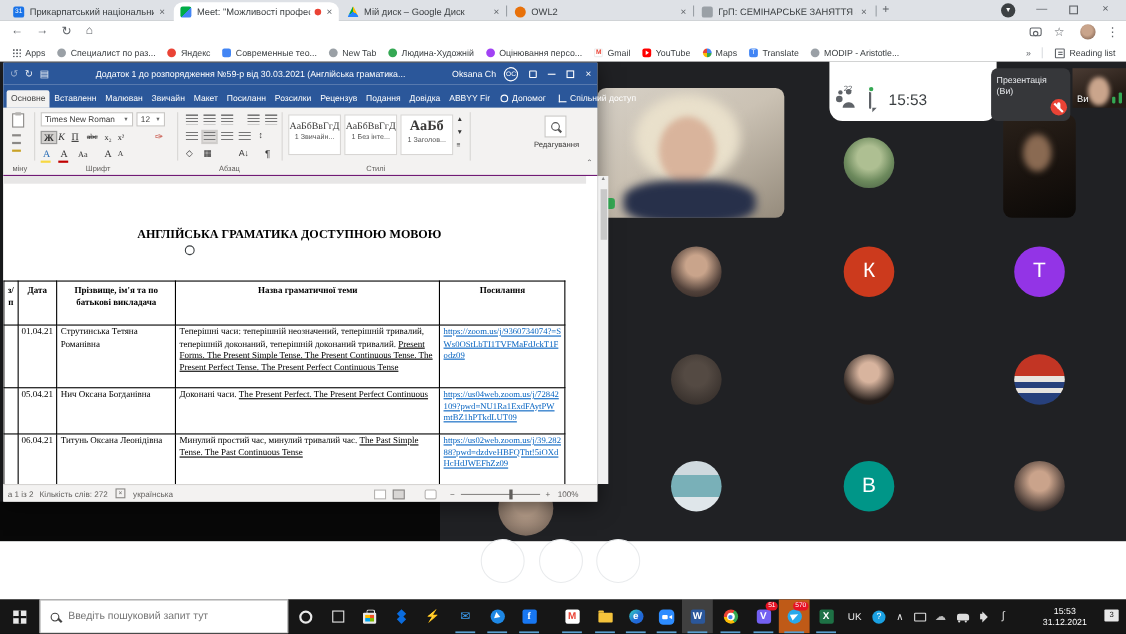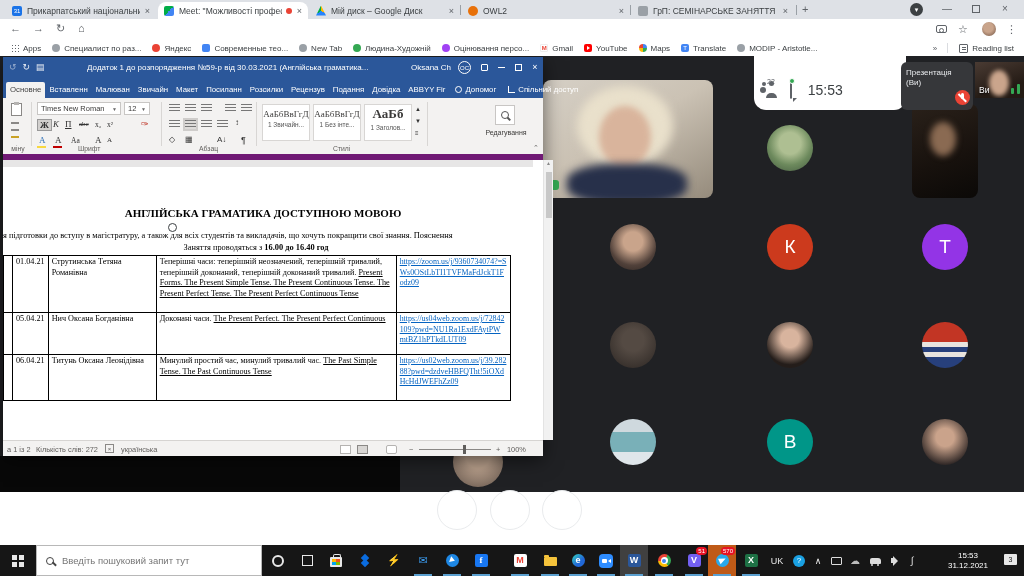--- a/index.html
+++ b/index.html
@@ -101,21 +101,21 @@
 .occ{width:13px;height:13px;border:1px solid #fff;border-radius:50%;font-size:6px;text-align:center;line-height:12px;margin:0 5px}
 .wtb{width:16px;text-align:center;font-size:9px}
 .maxsq{width:7px;height:7px;border:1px solid #fff;margin:0 5px}
 .minbar{width:7px;height:1px;background:#fff;margin:0 5px}
 .wtabs{position:absolute;left:0;top:20px;width:540px;height:21px;background:#2b579a;display:flex;align-items:flex-end;color:#fff;font-size:7.8px;padding-left:3px}
 .wtab{padding:3px 4px 4px;white-space:nowrap}
 .wtab.active{background:#f3f2f1;color:#444;border-radius:2px 2px 0 0}
 .wtabs .sp{flex:1}
 .whelp{display:flex;align-items:center;padding:0 6px 4px;white-space:nowrap}
 .bulb{width:7px;height:7px;border:1px solid #fff;border-radius:50%;margin-right:3px}
-.wribbon{position:absolute;left:0;top:41px;width:540px;height:62px;background:#f3f2f1;color:#3b3a39;border-bottom:6px solid #701a75}
+.wribbon{position:absolute;left:0;top:41px;width:540px;height:62px;background:#f3f2f1;color:#3b3a39;border-bottom:1px solid #701a75}
 .vgl{position:absolute;top:4px;height:44px;width:1px;background:#d8d6d4}
 .glabel{position:absolute;bottom:2px;font-size:6.8px;color:#605e5c}
 .fbox{position:absolute;height:13px;border:1px solid #c8c6c4;background:#fff;font-size:7.5px;display:flex;align-items:center;padding:0 3px;white-space:nowrap}
 .fbox .car{margin-left:auto;font-size:5px;color:#666}
 .fbtn{position:absolute;font-size:9px;font-family:"Liberation Serif",serif;color:#333}
 .selbox{background:#d2d0ce;border:1px solid #999;padding:0 2px}
 .cbar{position:absolute;width:9px;height:2px}
 .pico{position:absolute;width:11px;height:9px;background:repeating-linear-gradient(to bottom,#777 0 1px,transparent 1px 3px)}
 .pico.sel{outline:2px solid #cfcdcb;background-color:#dddbd9}
 .scard{position:absolute;top:6px;width:48px;height:37px;background:#fff;border:1px solid #d8d6d4;text-align:center;overflow:hidden}
@@ -375,31 +375,36 @@
       <span class="glabel" style="left:2px;width:26px;text-align:center">міну</span>
       <span class="glabel" style="left:75px">Шрифт</span>
       <span class="glabel" style="left:196px">Абзац</span>
       <span class="glabel" style="left:330px">Стилі</span>
     </div>
 
     <div class="wdoc">
       <div class="pagegap"></div>
       <div class="dheading">АНГЛІЙСЬКА ГРАМАТИКА ДОСТУПНОЮ МОВОЮ</div>
       <div class="ringcur"></div>
-      <div class="dintro">я підготовки до вступу в магістратуру, а також для всіх студентів та викладачів, що хочуть покращити свої знання. Пояснення</div>
-      <div class="dsched"><span>Заняття проводяться з </span><b>16.00 до 16.40 год</b></div>
       <table class="dtable">
         <colgroup>
             <col style="width:9px">
             <col style="width:33px">
             <col style="width:108px">
             <col style="width:240px">
             <col style="width:114px">
           </colgroup>
         <tbody>
+            <tr style="height:40px">
+          <th>з/п</th>
+          <th>Дата</th>
+          <th>Прізвище, ім'я та по батькові викладача</th>
+          <th>Назва граматичної теми</th>
+          <th>Посилання</th>
+        </tr>
         <tr style="height:57px">
           <td></td>
           <td>01.04.21</td>
           <td>Струтинська Тетяна Романівна</td>
           <td><span>Теперішні часи: теперішній неозначений, теперішній тривалий, теперішній доконаний, теперішній доконаний тривалий.</span> <span class="topic-en">Present Forms. The Present Simple Tense. The Present Continuous Tense. The Present Perfect Tense. The Present Perfect Continuous Tense</span></td>
           <td><span class="lnk">https://zoom.us/j/9360734074?=SWs0OStLbTI1TVFMaFdJckT1Fodz09</span></td>
         </tr>
         <tr style="height:42px">
           <td></td>
           <td>05.04.21</td>

